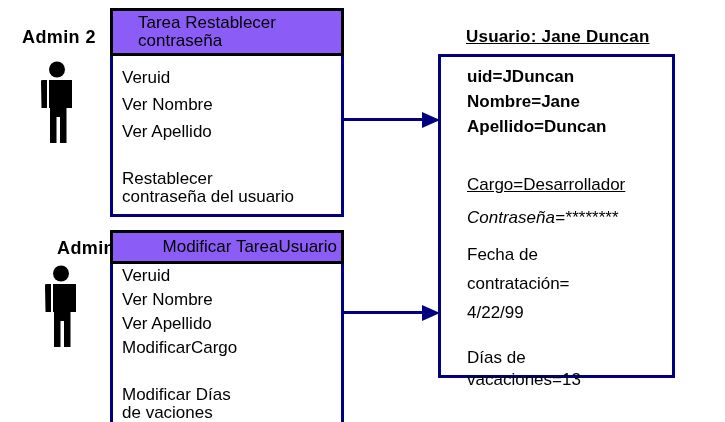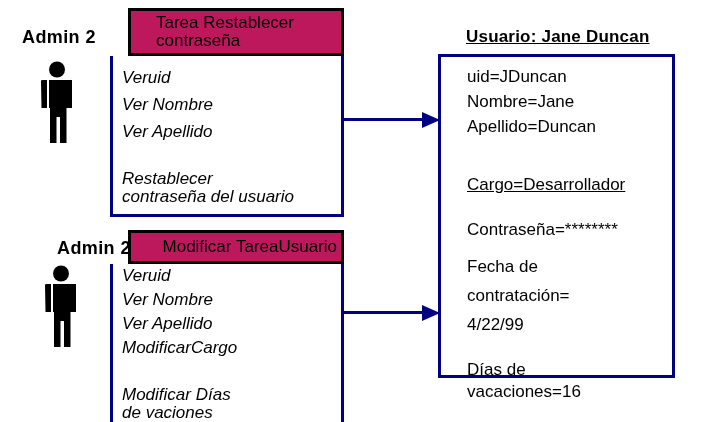--- a/index.html
+++ b/index.html
@@ -27,25 +27,24 @@
     position: absolute;
   }
   .task-box {
     position: absolute;
     width: 234px;
     box-sizing: border-box;
   }
   .task-header {
     box-sizing: border-box;
     border: 3px solid #000000;
-    background: #be185d;
+    background: #8b5cf6;
     font-size: 17px;
     line-height: 18px;
     white-space: pre-line;
-    margin-left: 18px;
   }
   .task-header.left-pad {
     padding: 3px 4px 3px 25px;
   }
   .task-header.centered {
     text-align: right;
     padding: 5px 4px;
   }
   .task-body {
     box-sizing: border-box;
@@ -56,21 +55,20 @@
   .task-body.body-1 {
     padding: 13px 4px 8px 9px;
   }
   .task-body.body-2 {
     padding: 3px 4px 5px 9px;
   }
   .task-item {
     font-size: 17px;
     line-height: 18px;
     white-space: pre-line;
-    font-style: italic;
   }
   .body-1 .task-item { margin-bottom: 9px; }
   .body-2 .task-item { margin-bottom: 6px; }
   .task-item:last-child { margin-bottom: 0; margin-top: 29px; }
 
   .arrow {
     position: absolute;
     width: 96px;
     height: 16px;
   }
@@ -111,23 +109,23 @@
     height: 324px;
     box-sizing: border-box;
     border: 3px solid #000080;
     background: #ffffff;
     padding: 7px 6px 0 26px;
   }
   .user-attr {
     font-size: 17px;
     white-space: pre-line;
   }
-  .user-attr:nth-child(1) { line-height: 25px; }
+  .user-attr:nth-child(1) { line-height: 25px; font-weight: bold; }
   .user-attr:nth-child(2) { line-height: 25px; margin-top: 33px; text-decoration: underline; }
-  .user-attr:nth-child(3) { line-height: 25px; margin-top: 20px; }
+  .user-attr:nth-child(3) { line-height: 25px; margin-top: 8px; font-style: italic; }
   .user-attr:nth-child(4) { line-height: 29px; margin-top: 10px; }
   .user-attr:nth-child(5) { line-height: 22px; margin-top: 20px; }
 </style>
 </head>
 <body>
 
 <div class="canvas">
 
   <div class="admin-label" style="left:22px; top:27px;">Admin 2</div>
   <svg class="person" style="left:37px; top:61px;" width="38" height="84" viewBox="0 0 38 84">
@@ -180,16 +178,16 @@
   <div class="user-box">
       <div class="user-attr">uid=JDuncan
 Nombre=Jane
 Apellido=Duncan</div>
       <div class="user-attr">Cargo=Desarrollador</div>
       <div class="user-attr">Contraseña=********</div>
       <div class="user-attr">Fecha de
 contratación=
 4/22/99</div>
       <div class="user-attr">Días de
-vacaciones=16</div>
+vacaciones=13</div>
     </div>
 
 </div>
 
 </body></html>

